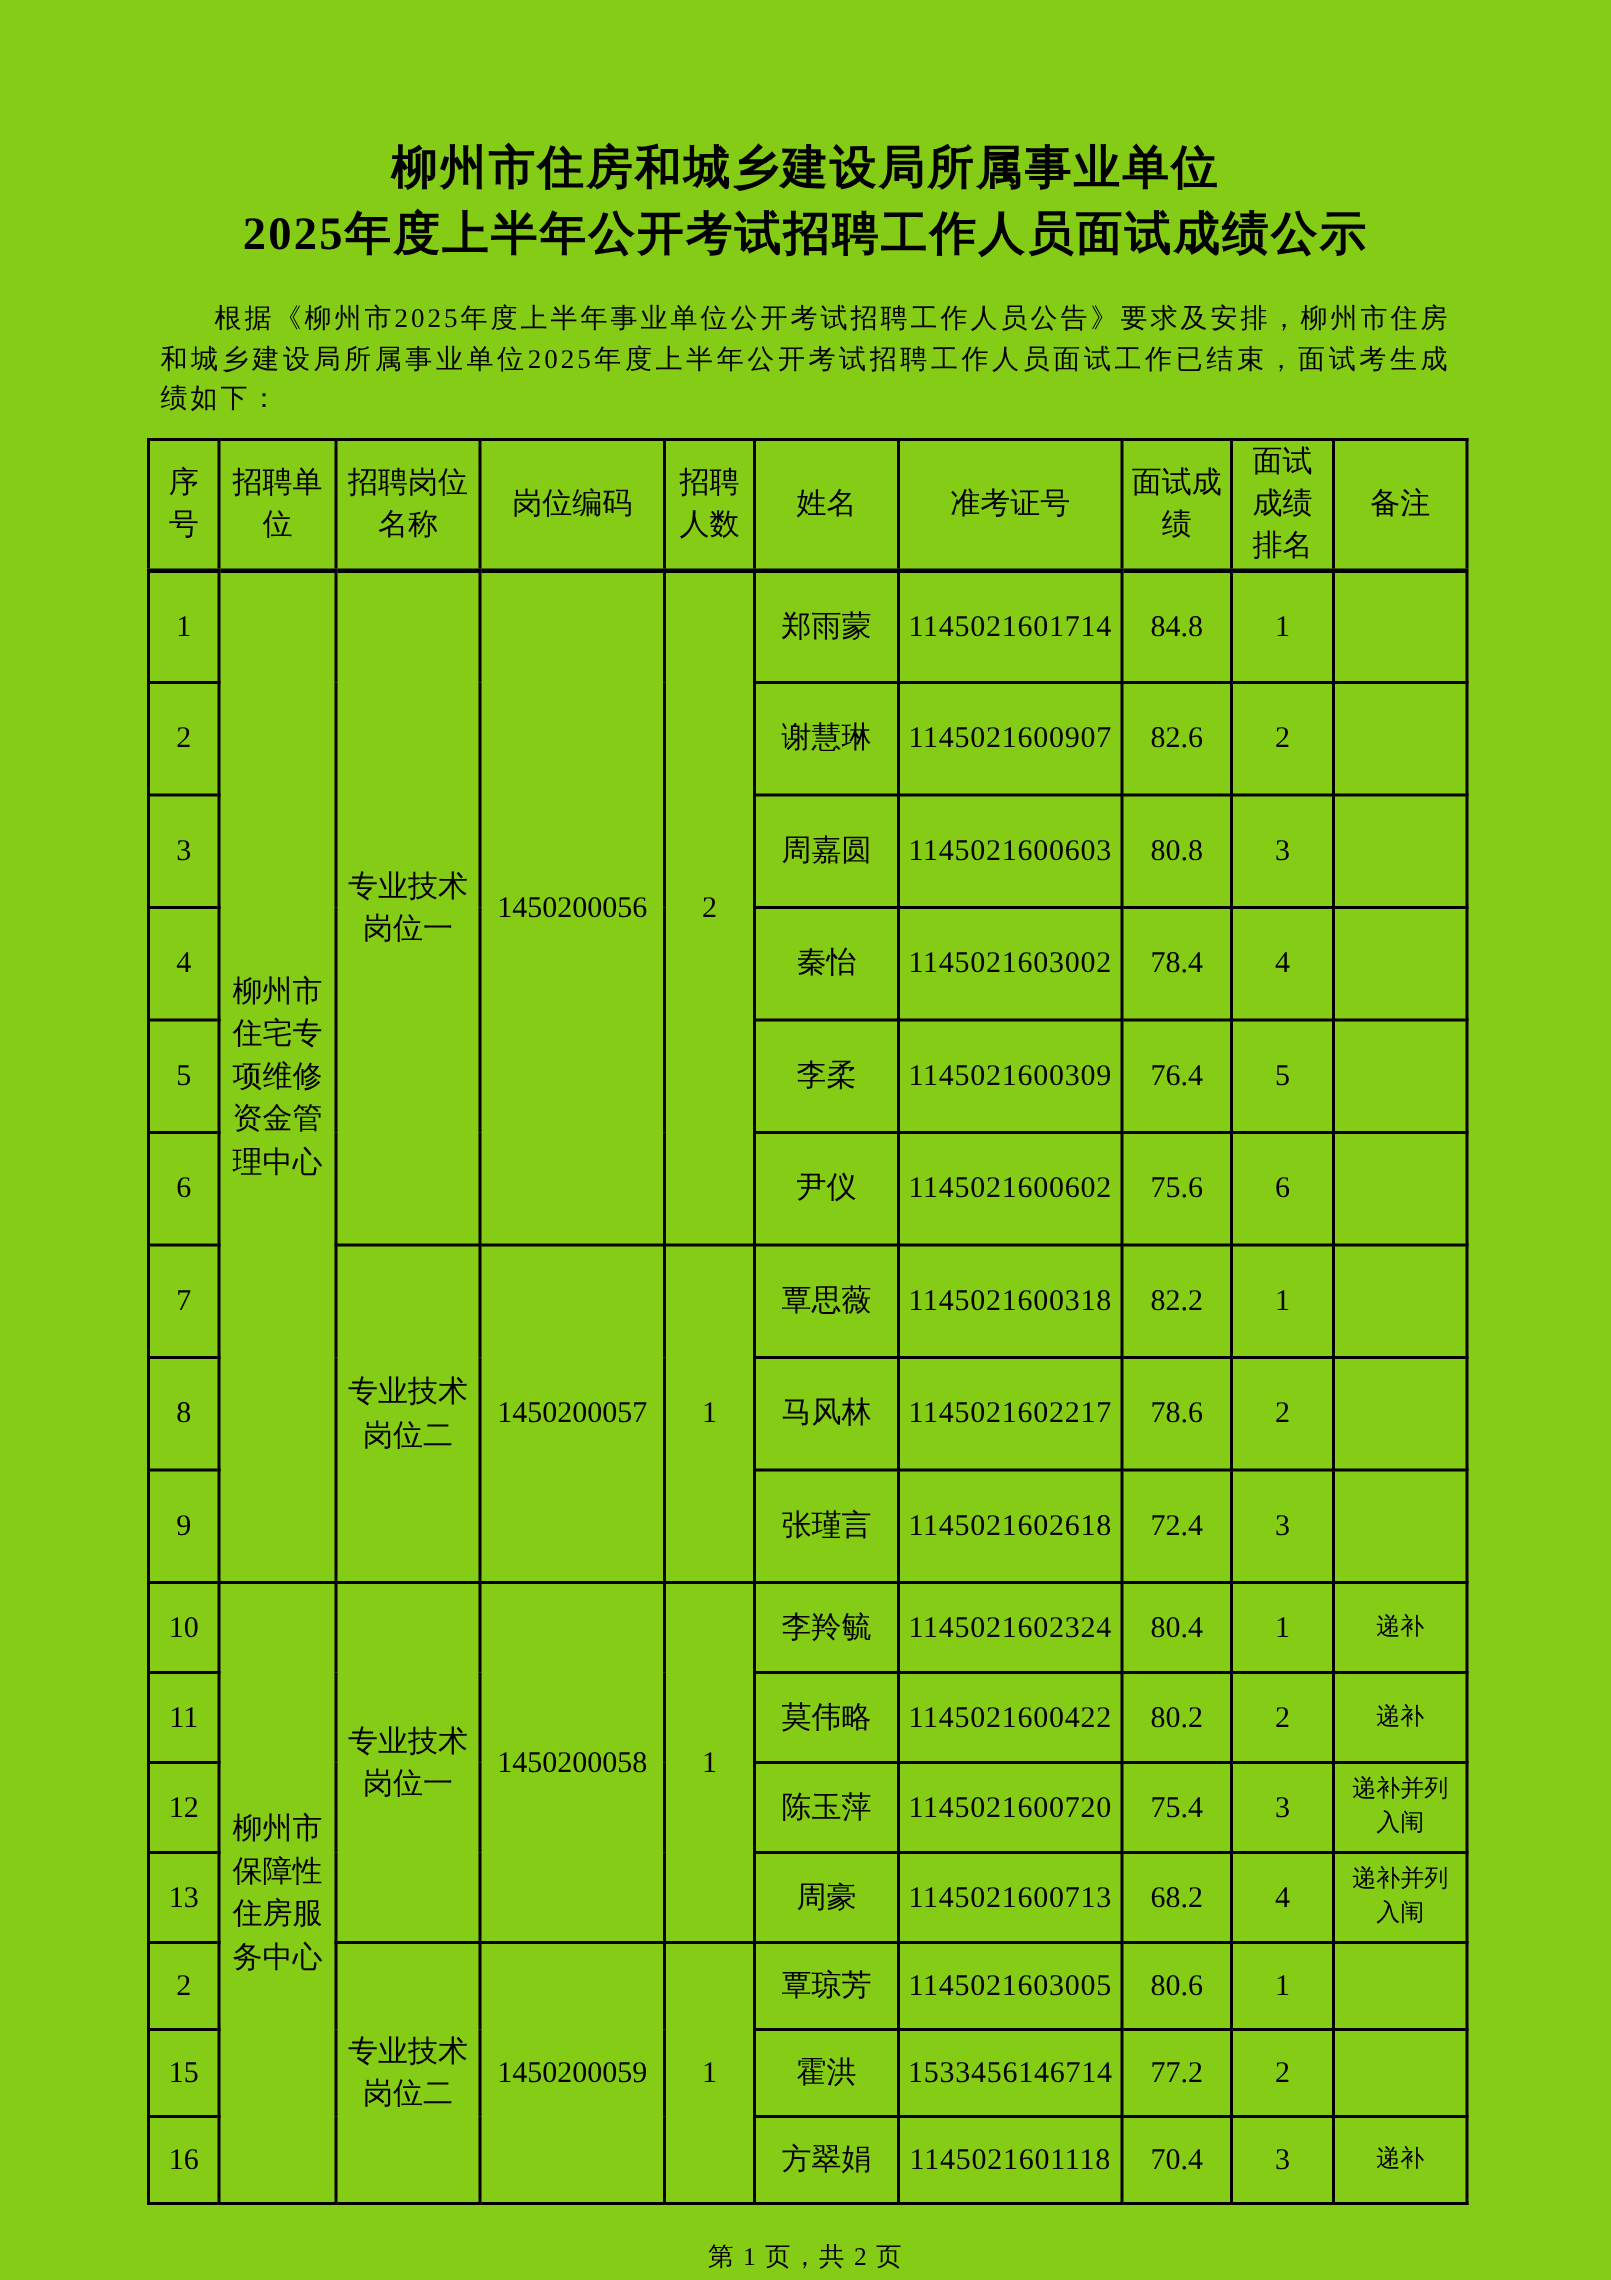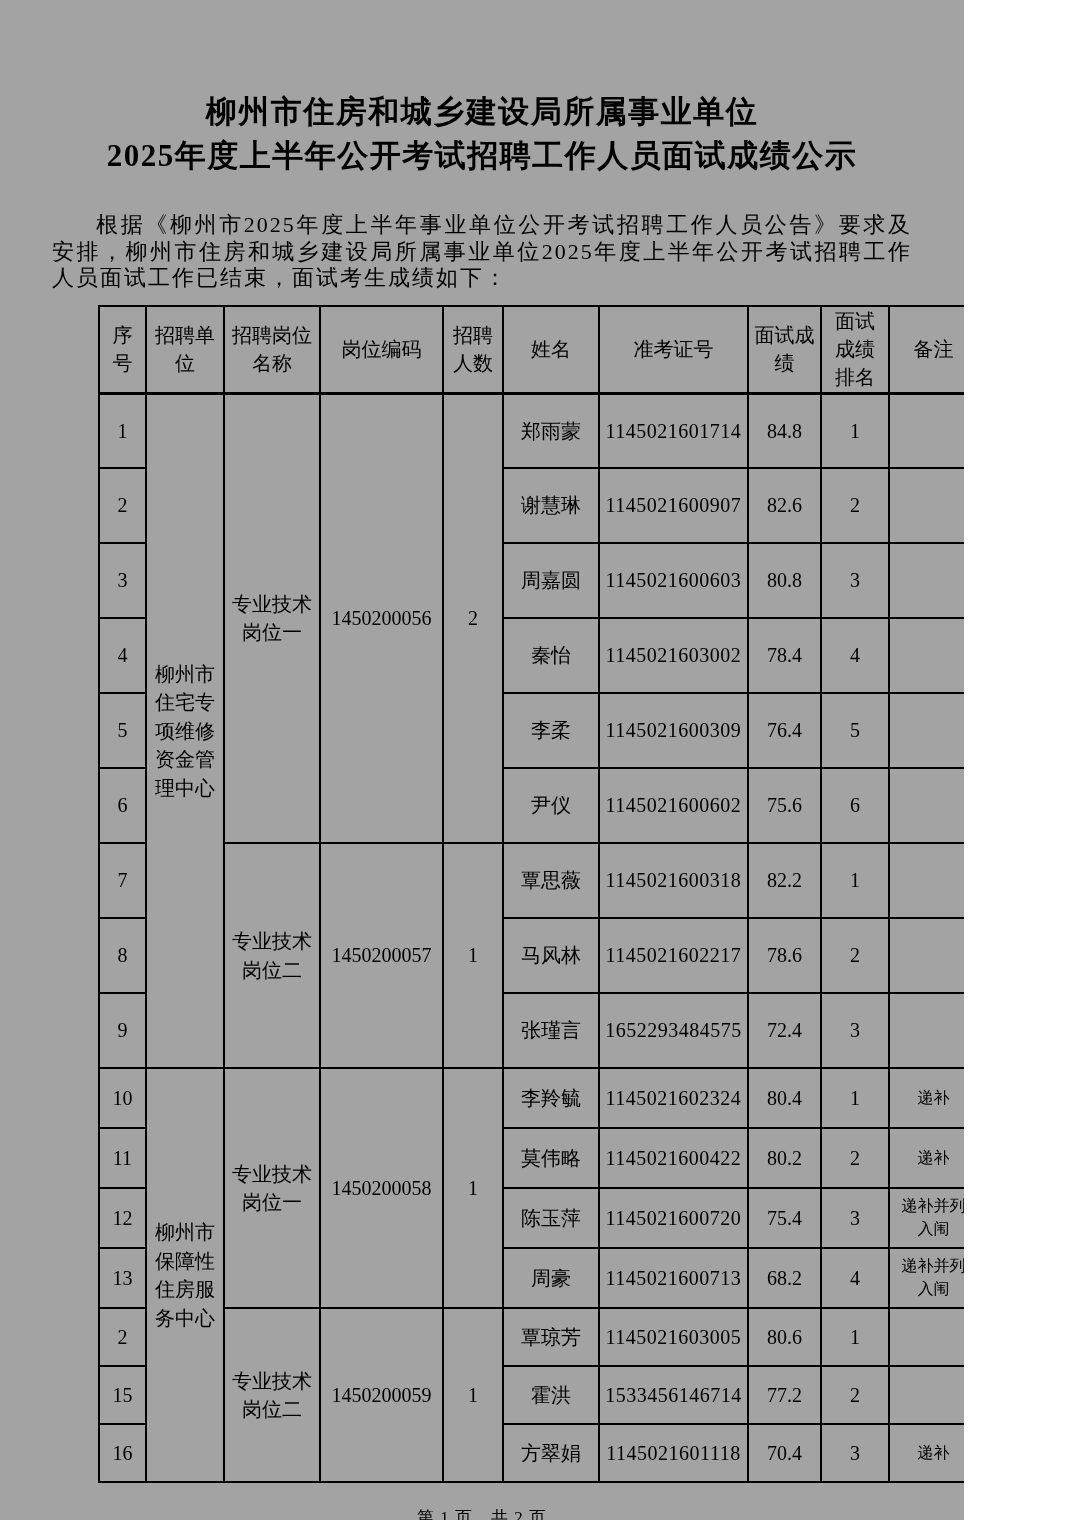--- a/index.html
+++ b/index.html
@@ -2,41 +2,41 @@
 <html><head>
 <meta charset="utf-8">
 <style>
   html, body {
     margin: 0;
     padding: 0;
     background: #ffffff;
   }
   .page {
     position: relative;
-    width: 964px;
+    width: 1074px;
     height: 1520px;
-    background: #a3a3a3;
+    background: #84cc16;
     color: #000;
     font-family: "Liberation Serif", "DejaVu Serif", serif;
     overflow: hidden;
     box-sizing: border-box;
   }
   .doc-title {
     margin: 0;
     padding-top: 90px;
     text-align: center;
     font-size: 31px;
     font-weight: bold;
     line-height: 44px;
     letter-spacing: 1.5px;
   }
   .intro {
     width: 860px;
-    margin: 34px auto 0 auto;
-    font-size: 22px;
+    margin: 21px auto 0 auto;
+    font-size: 18px;
     line-height: 26.5px;
     letter-spacing: 2px;
     text-align: justify;
     text-indent: 2em;
   }
   table.results {
     margin: 13px 0 0 98px;
     width: 879px;
     border-collapse: collapse;
     table-layout: fixed;
@@ -172,21 +172,21 @@
           <td>8</td>
           <td>马风林</td>
           <td class="cell-ticket">1145021602217</td>
           <td>78.6</td>
           <td>2</td>
           <td class="cell-remark"></td>
         </tr>
         <tr style="height: 75px;">
           <td>9</td>
           <td>张瑾言</td>
-          <td class="cell-ticket">1652293484575</td>
+          <td class="cell-ticket">1145021602618</td>
           <td>72.4</td>
           <td>3</td>
           <td class="cell-remark"></td>
         </tr>
         <tr style="height: 60px; margin-top: 48px;">
           <td>10</td>
           <td rowspan="7">柳州市保障性住房服务中心</td>
           <td rowspan="4">专业技术岗位一</td>
           <td rowspan="4">1450200058</td>
           <td rowspan="4">1</td>

